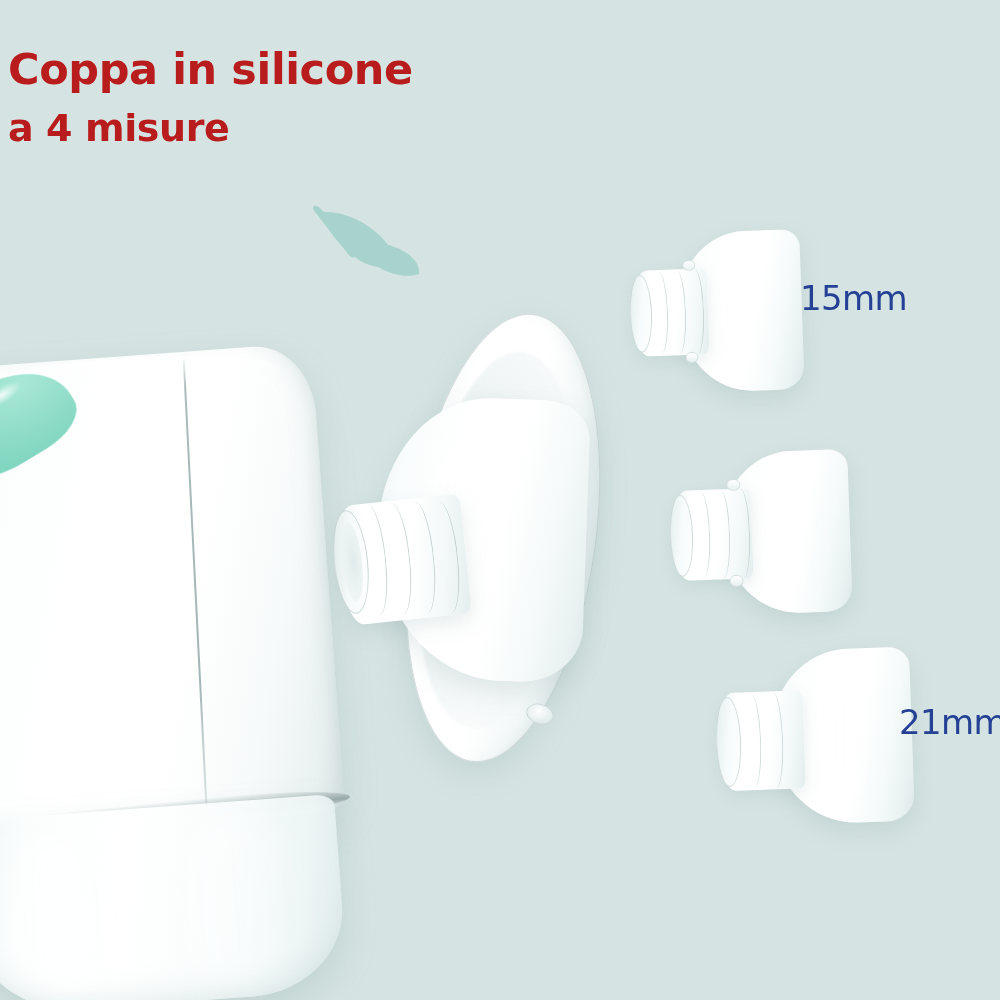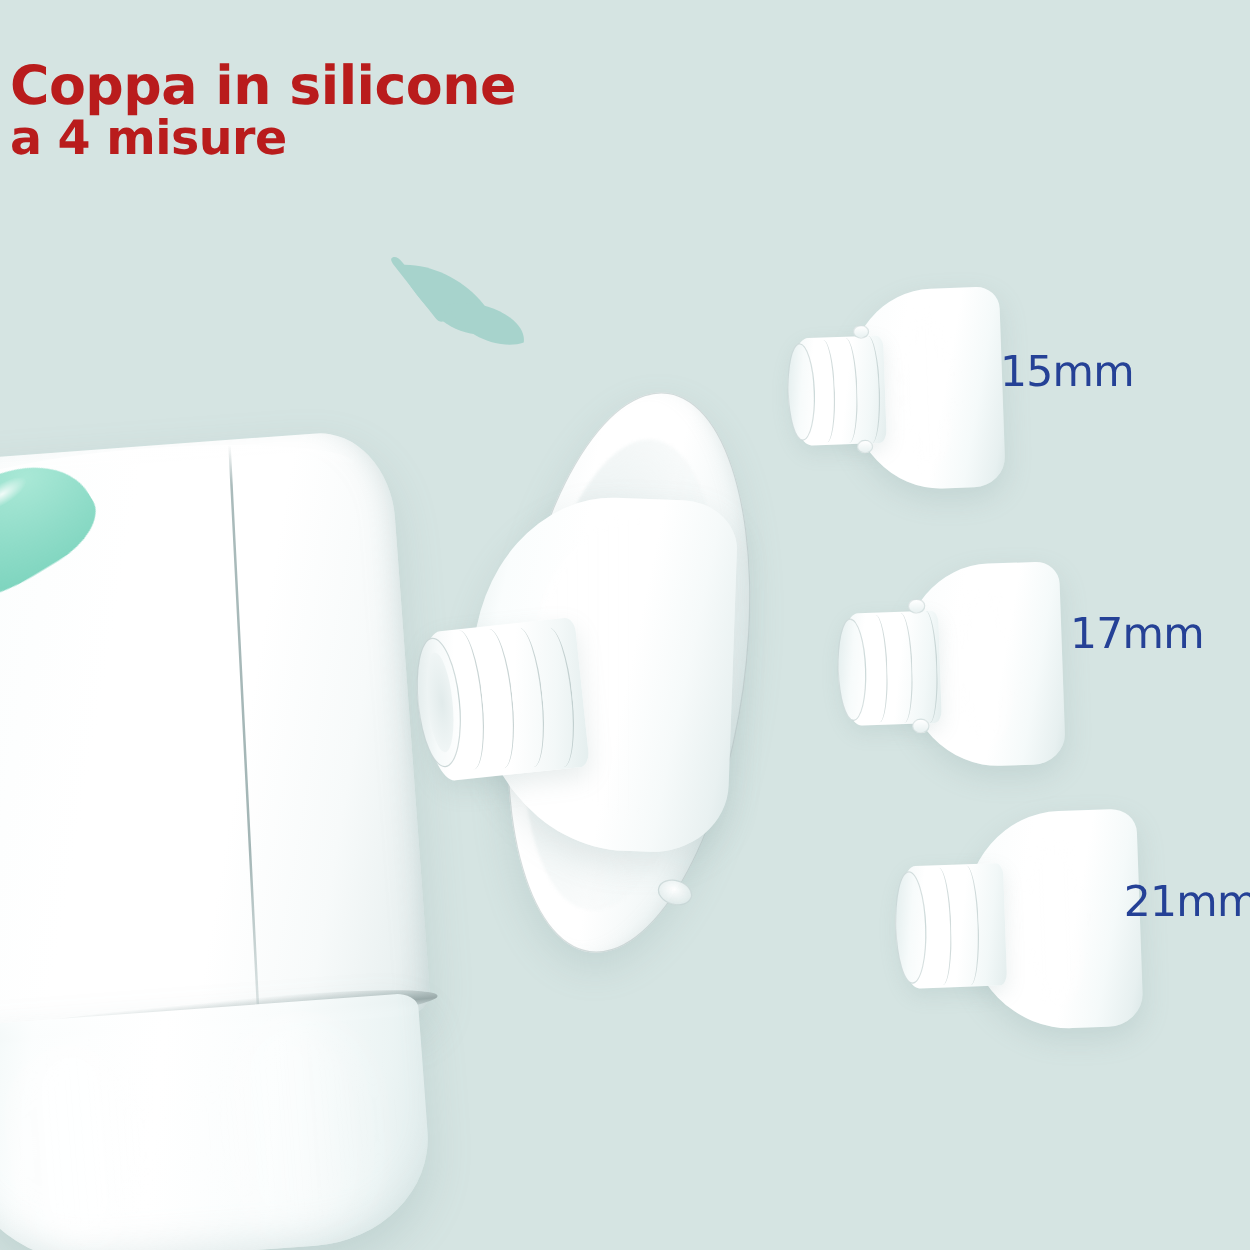--- a/index.html
+++ b/index.html
@@ -41,21 +41,21 @@
     line-height:1.08;
     margin-top:9px;
     white-space:nowrap;
   }
   .hl-line3 {
     font-family:"DejaVu Sans", sans-serif;
     font-size:38px;
     font-weight:700;
     letter-spacing:-0.4px;
     line-height:1.0;
-    margin-top:0;
+    margin-top:18px;
     white-space:nowrap;
   }
 
   
   .feather {
     position:absolute;
     left:312px; top:200px;
     width:122px; height:86px;
     z-index:38;
     opacity:.62;
@@ -488,16 +488,15 @@
   <div class="insert ins21">
     <div class="ins-cone c1"></div>
     <div class="ins-collar k1"></div>
     <div class="ins-rib r1"></div>
     <div class="ins-rib r2"></div>
     <div class="ins-mouth m1"></div>
     <div class="ins-hi h1"></div>
   </div>
 
   <div class="size-label lbl-15">15mm</div>
-  <div class="size-label lbl-17">17mm</div>
   <div class="size-label lbl-21">21mm</div>
 
 </div>
 
 </body></html>

